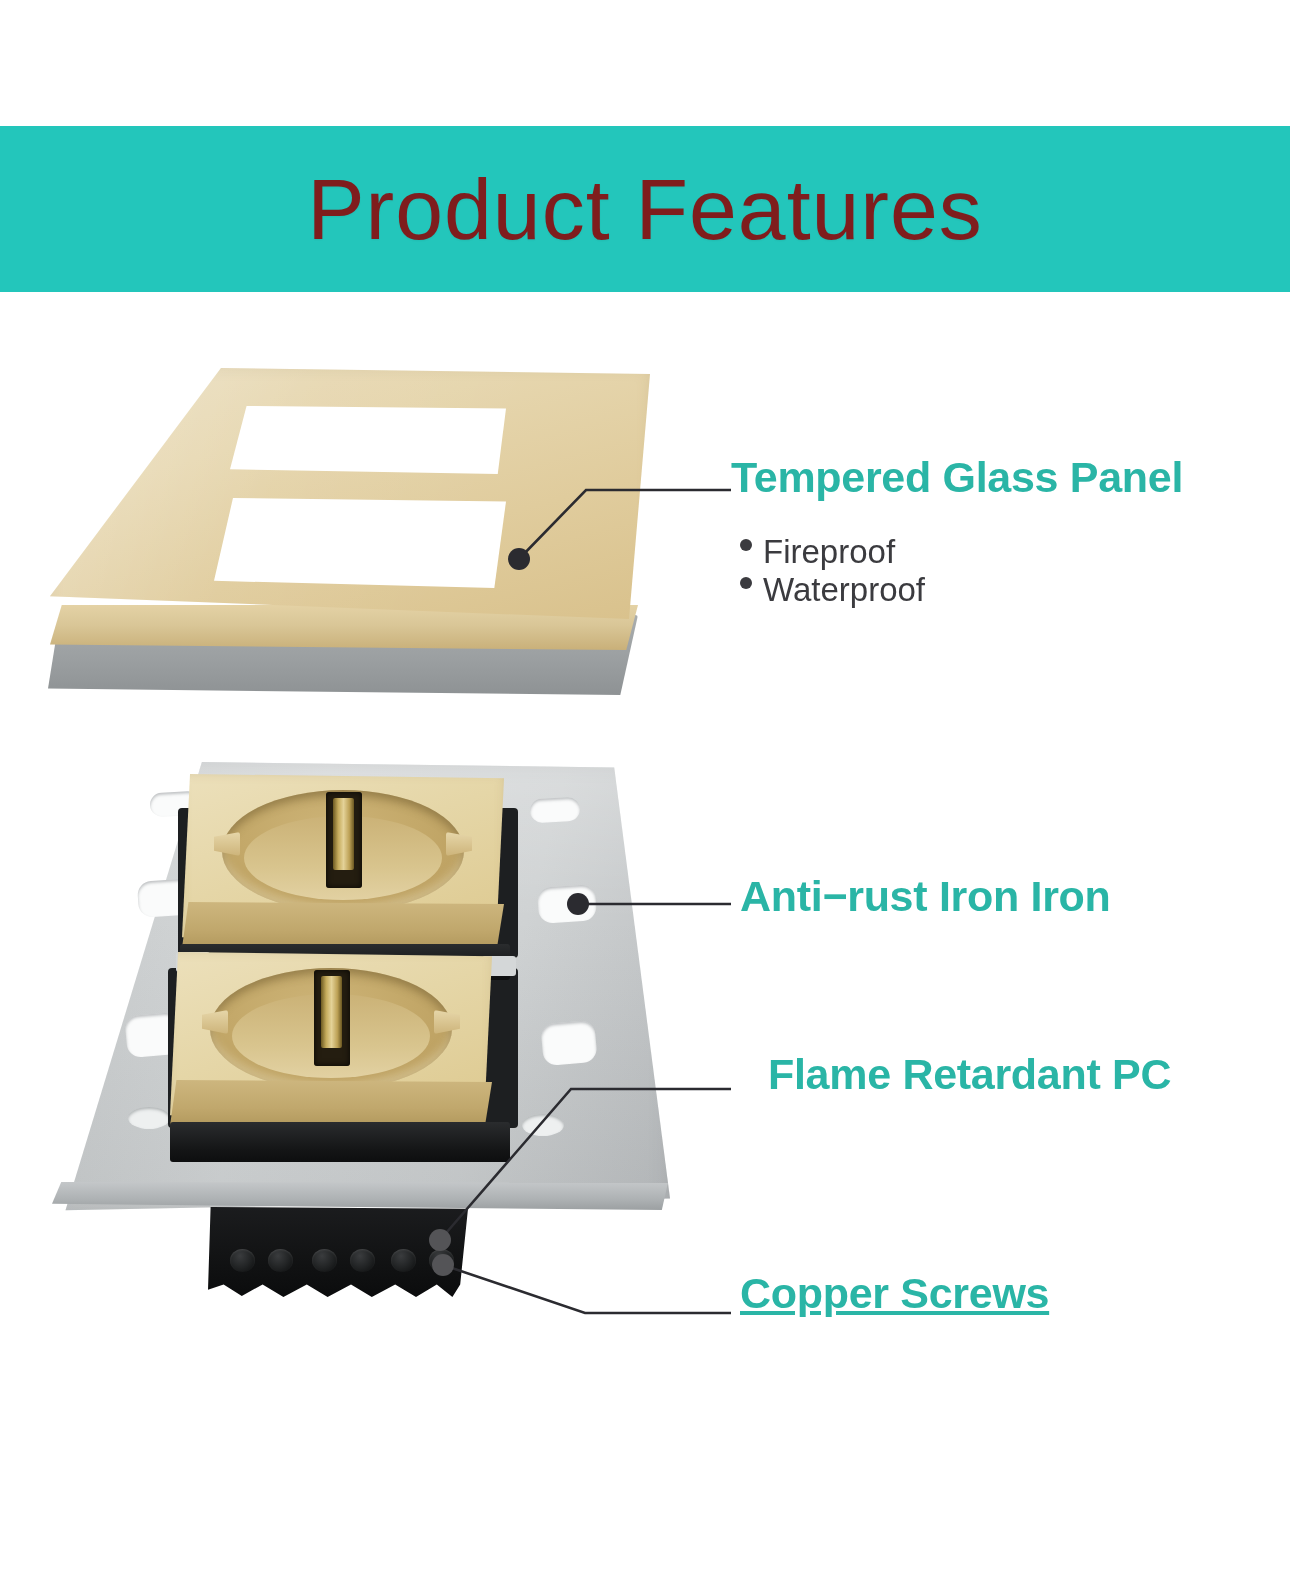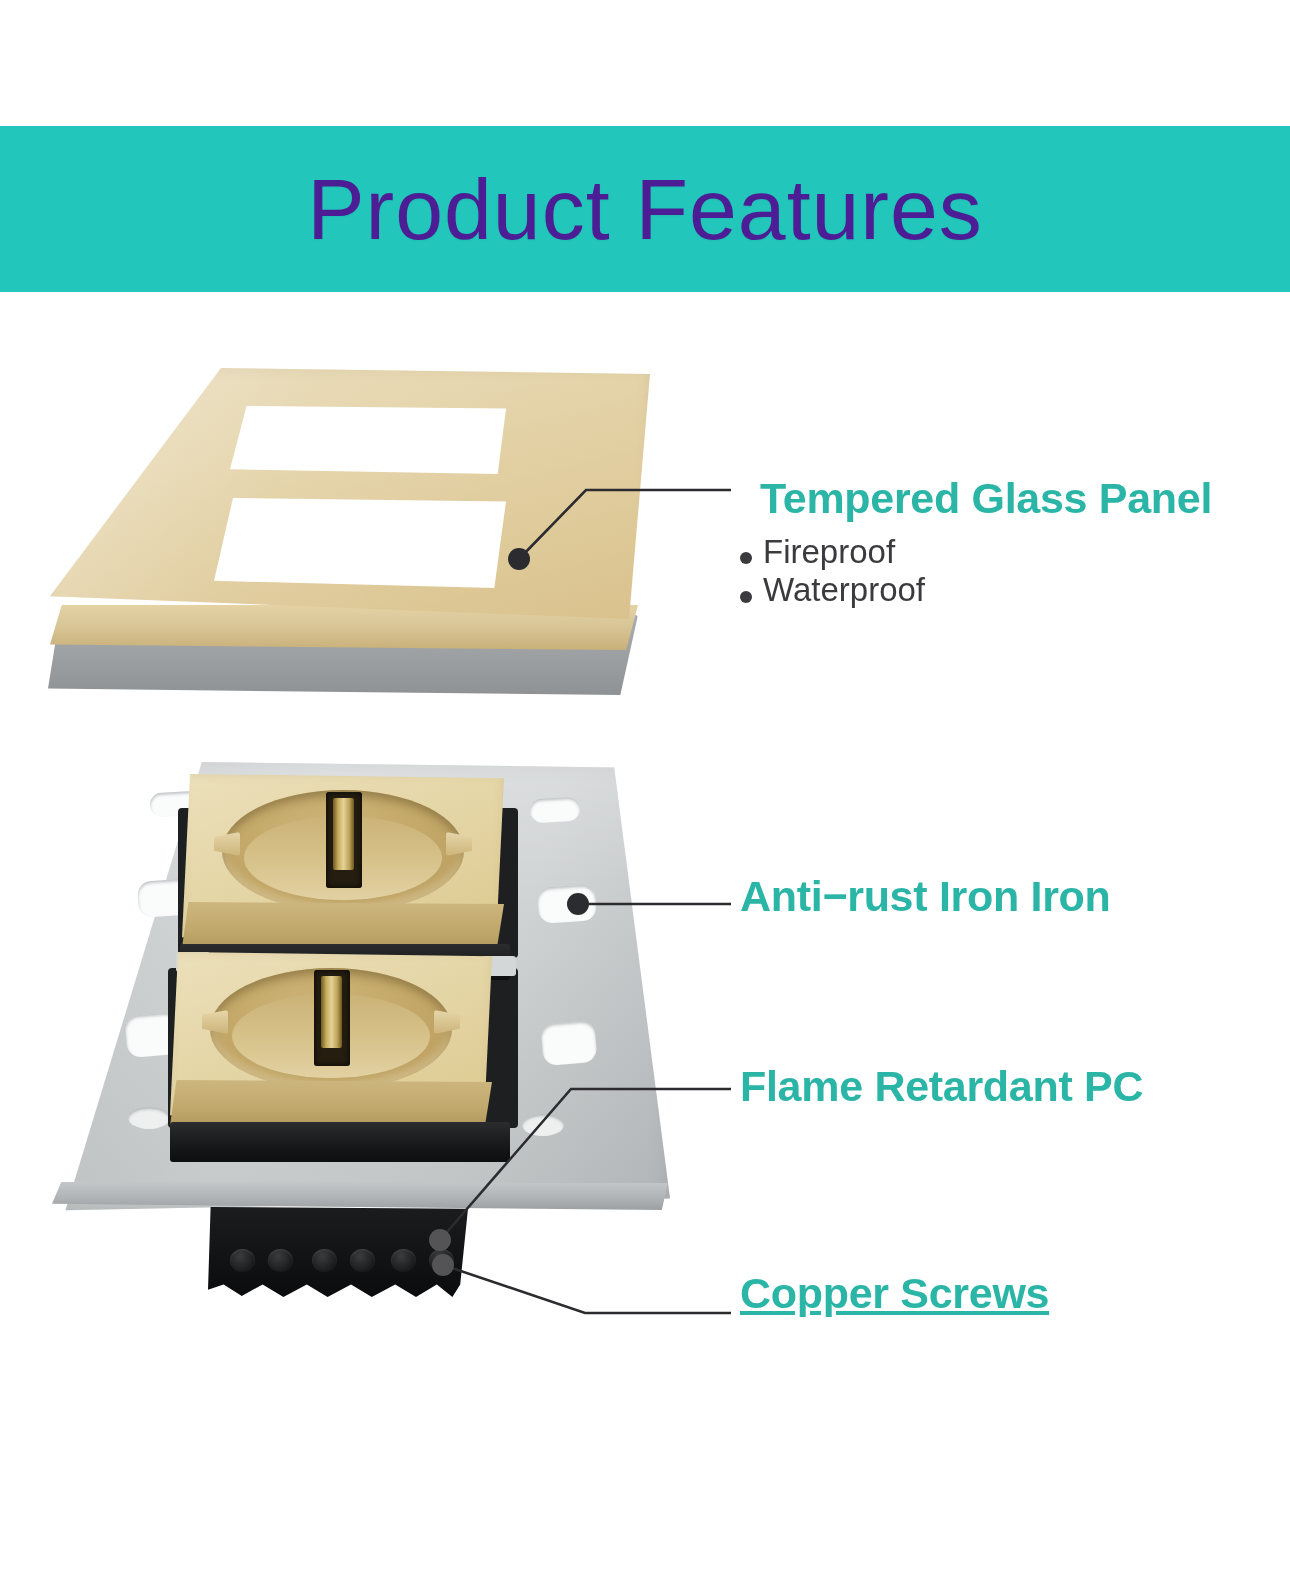--- a/index.html
+++ b/index.html
@@ -21,21 +21,21 @@
     left: 0;
     top: 126px;
     width: 1290px;
     height: 166px;
     background: #23c6bb;
     display: flex;
     align-items: center;
     justify-content: center;
   }
   .banner-title {
-    color: #4c1d95;
+    color: #7f1d1d;
     font-size: 86px;
     font-weight: 400;
     letter-spacing: 1px;
     line-height: 1;
     font-family: "Liberation Sans", sans-serif;
     text-shadow: 0 1px 2px rgba(0,0,0,0.05);
   }
 
   
   .stage {
@@ -57,21 +57,21 @@
     letter-spacing: -0.3px;
   }
   .bullets {
     position: absolute;
     left: 740px;
     top: 533px;
     width: 420px;
   }
   .bullet-row {
     display: flex;
-    align-items: flex-end;
+    align-items: center;
     color: #3b3b3f;
     font-size: 33px;
     line-height: 1.16;
     white-space: nowrap;
   }
   .bullet-dot {
     width: 12px;
     height: 12px;
     border-radius: 50%;
     background: #3b3b3f;
@@ -417,30 +417,30 @@
     <polyline points="440,1240 571,1089 731,1089" fill="none" stroke="#2b2b30" stroke-width="2.6"></polyline>
     <circle cx="440" cy="1240" r="11" fill="#545457"></circle>
   </g>
 
   <g>
     <polyline points="443,1265 585,1313 731,1313" fill="none" stroke="#2b2b30" stroke-width="2.6"></polyline>
     <circle cx="443" cy="1265" r="11" fill="#545457"></circle>
   </g>
 </svg>
 
-<div class="feature-title" style="left:760px; top:455px;margin-top:21px;">Tempered Glass Panel</div>
+<div class="feature-title" style="left:731px; top:455px;">Tempered Glass Panel</div>
 
 <div class="bullets">
   <div class="bullet-row">
     <span class="bullet-dot"></span>
     <span>Fireproof</span>
   </div>
   <div class="bullet-row">
     <span class="bullet-dot"></span>
     <span>Waterproof</span>
   </div>
 </div>
 
 <div class="feature-title" style="left:740px; top:874px;">Anti−rust Iron Iron</div>
 
-<div class="feature-title" style="left:740px; top:1052px;margin-top:12px;">Flame Retardant PC</div>
+<div class="feature-title" style="left:768px; top:1052px;">Flame Retardant PC</div>
 
 <div class="feature-title" style="left:740px; top:1271px;text-decoration:underline;">Copper Screws</div>
 
 </body></html>

